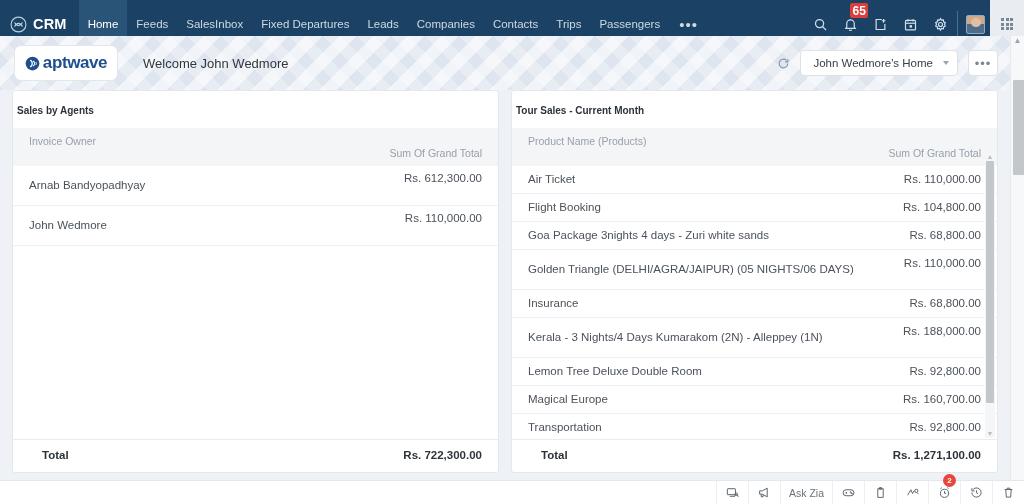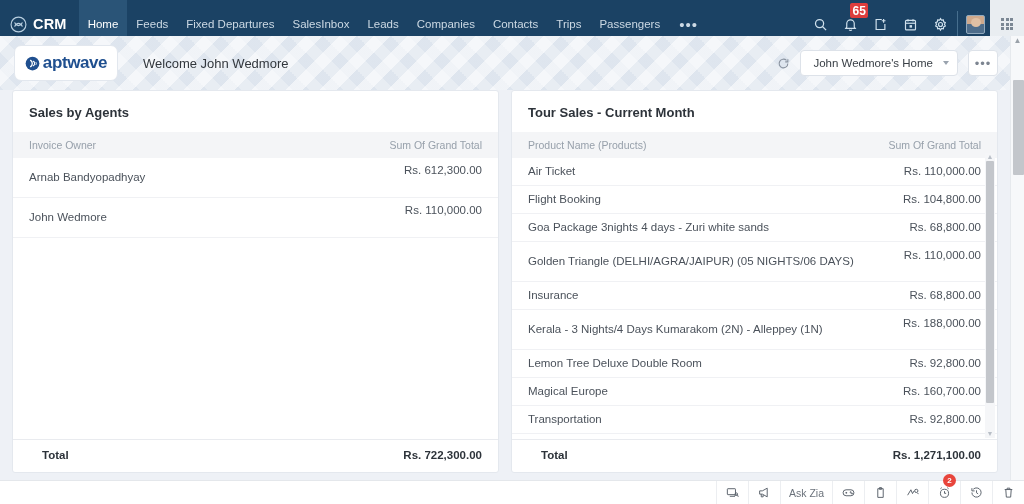--- a/index.html
+++ b/index.html
@@ -116,26 +116,26 @@
     background: #eef1f6;
     display: flex; gap: 12px;
     padding: 0 12px;
   }
   .panel {
     background: #fff; border: 1px solid #e4e8ee; border-radius: 3px;
     flex: 1; display: flex; flex-direction: column;
     height: 383px; position: relative;
   }
   .panel-title {
-    font-size: 13px; font-weight: bold; color: #2d333a;
-    padding: 14px 16px 12px 16px;
+    font-size: 10px; font-weight: bold; color: #2d333a;
+    padding: 14px 16px 12px 4px;
   }
   .tbl-head {
     display: flex; background: #f4f5f7;
-    padding: 7px 16px; font-size: 10.5px; color: #97a0ab;
+    padding: 7px 16px; font-size: 10.5px; color: #97a0ab; flex-direction: column;
   }
   .tbl-head .c1 { flex: 1; }
   .tbl-head .c2 { text-align: right; white-space: nowrap; }
   .tbl-body { flex: 1; overflow: hidden; position: relative; }
   .row {
     display: flex; align-items: center;
     border-bottom: 1px solid #f0f1f4;
     padding: 0 16px; min-height: 27px;
     font-size: 11.5px; color: #4b525b; gap: 12px;
   }
@@ -206,22 +206,22 @@
     <svg class="brand-mark" viewBox="0 0 24 24">
       <circle cx="12" cy="12" r="10.5" fill="none" stroke="#b9cfe0" stroke-width="1.6"></circle>
       <path d="M6.5 15 C9 9, 15 9, 17.5 15" fill="none" stroke="#b9cfe0" stroke-width="1.6"></path>
       <path d="M6.5 9 C9 15, 15 15, 17.5 9" fill="none" stroke="#b9cfe0" stroke-width="1.6"></path>
     </svg>
     <span>CRM</span>
   </div>
   <div class="navtabs">
     <div class="navtab active">Home</div>
     <div class="navtab">Feeds</div>
+    <div class="navtab">SalesInbox</div>
     <div class="navtab">Fixed Departures</div>
-    <div class="navtab">SalesInbox</div>
     <div class="navtab">Leads</div>
     <div class="navtab">Companies</div>
     <div class="navtab">Contacts</div>
     <div class="navtab">Trips</div>
     <div class="navtab">Passengers</div>
     <div class="navtab more">•••</div>
   </div>
   <div class="nav-spacer"></div>
   <div class="navicons">
     <div class="navicon">

